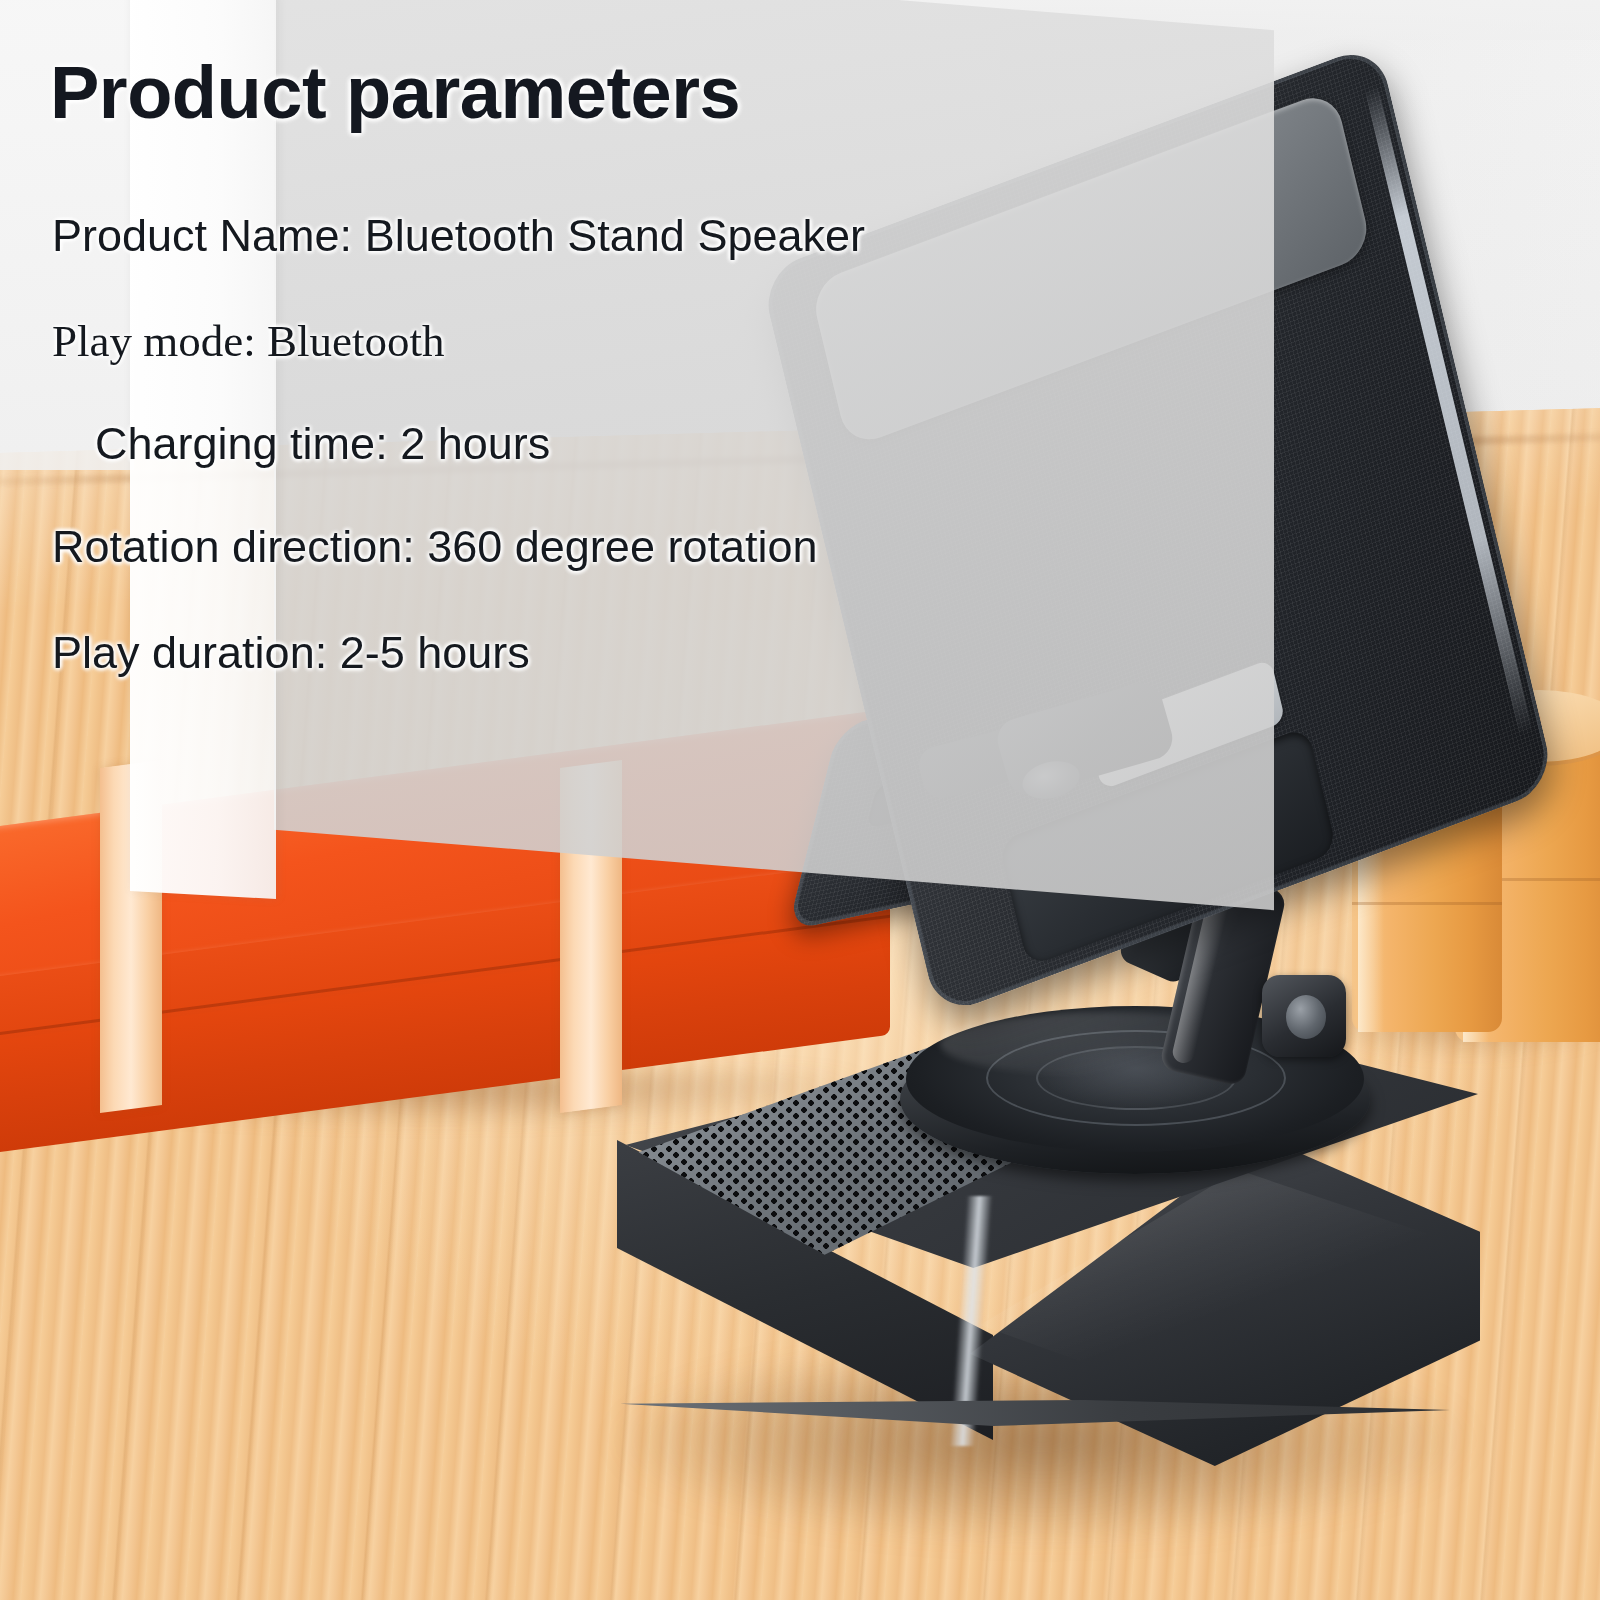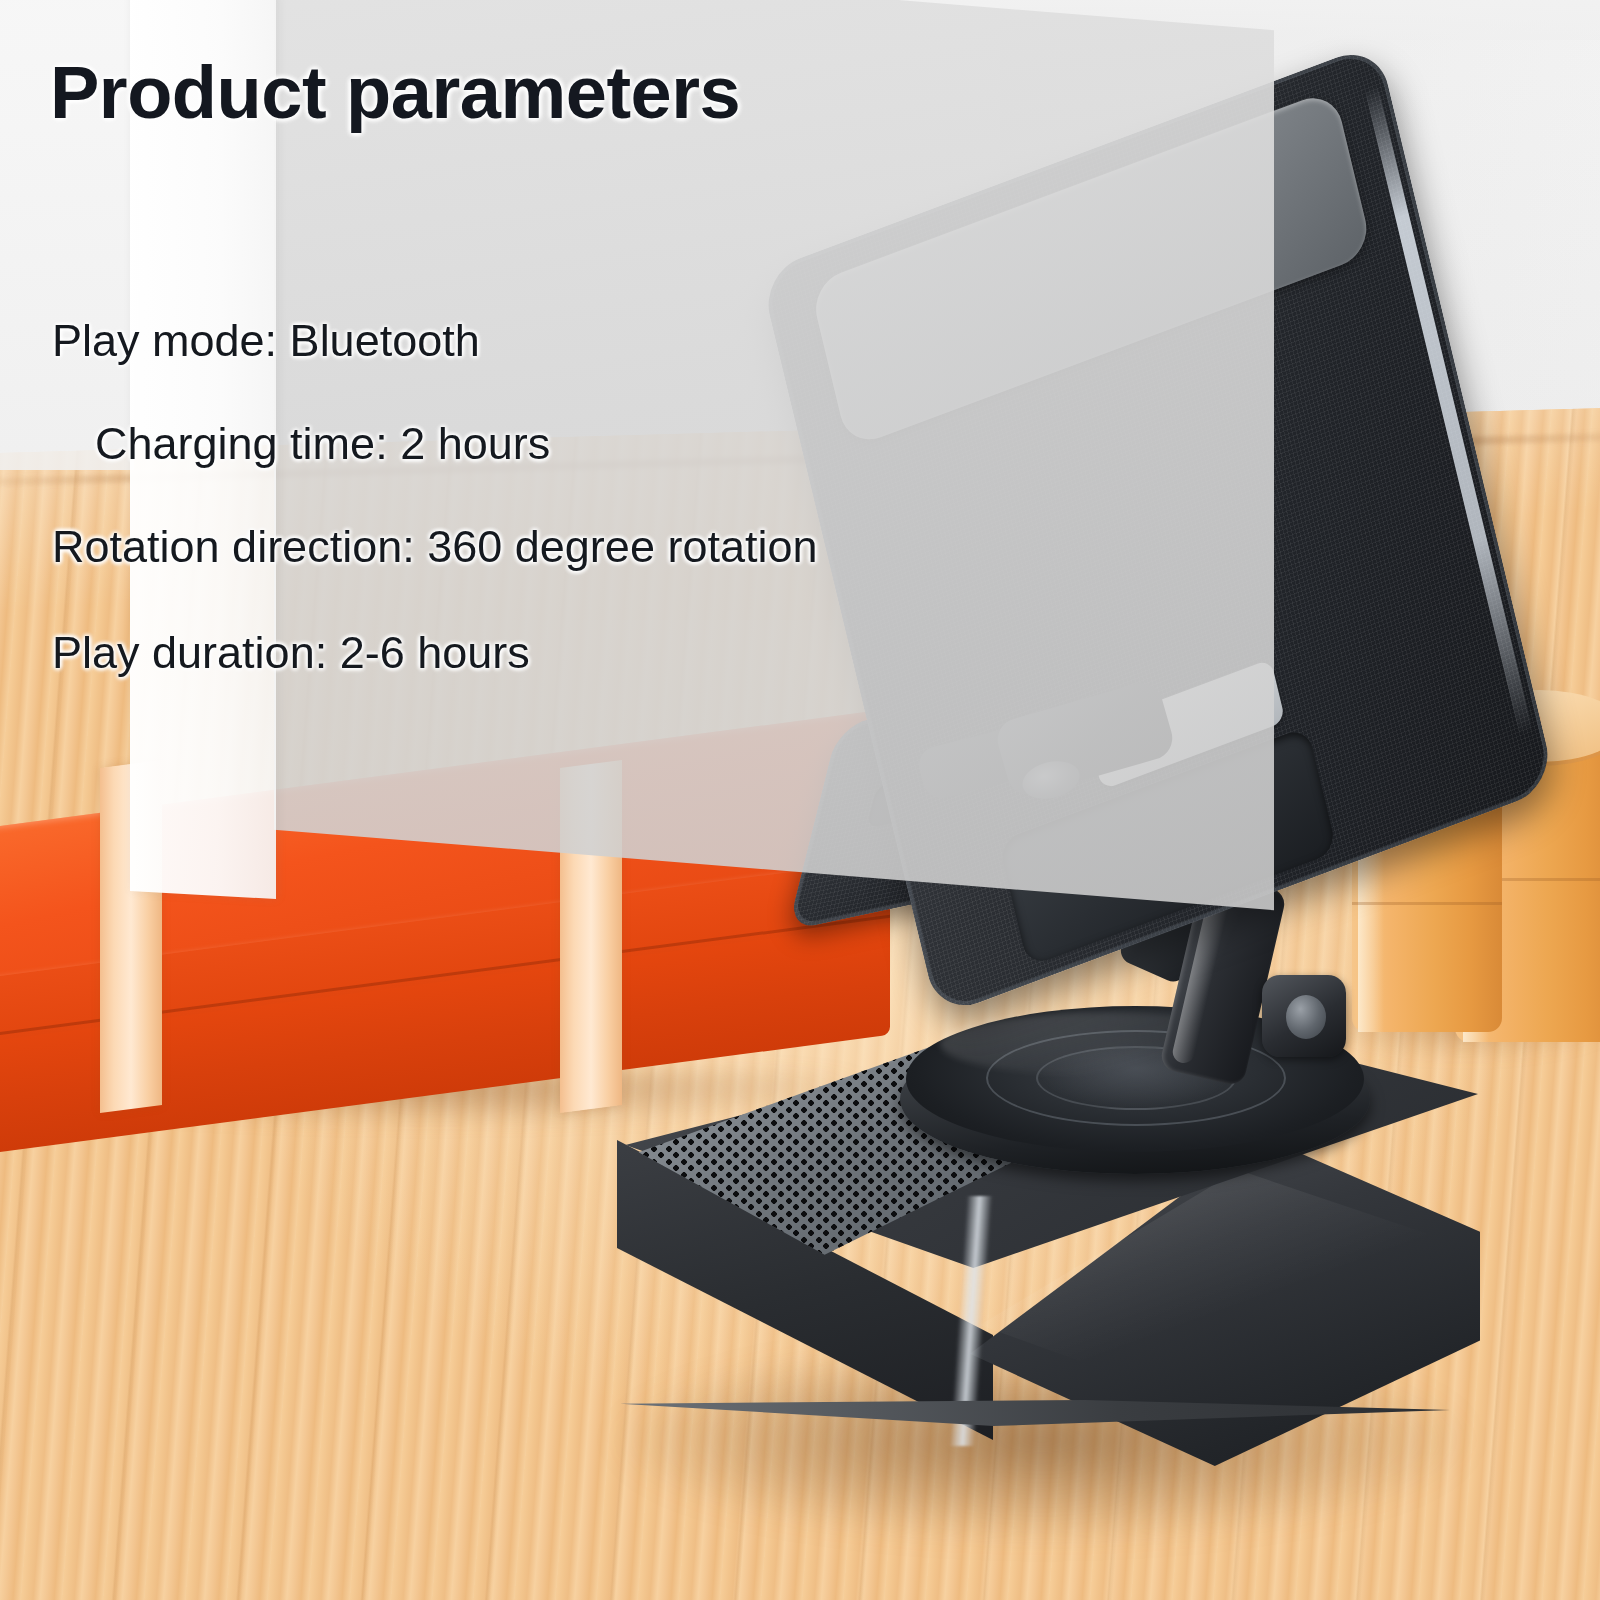--- a/index.html
+++ b/index.html
@@ -417,21 +417,21 @@
     color:#15191f;
     white-space:nowrap;
     text-shadow:
        0 0 5px rgba(255,255,255,.95),
        1.5px 0 4px rgba(255,255,255,.92),
       -1.5px 0 4px rgba(255,255,255,.92),
        0 1.5px 4px rgba(255,255,255,.92),
        0 -1.5px 4px rgba(255,255,255,.92);
   }
   .l0 { top:210px; }
-  .l1 { top:315px; }
+  .l1 { top:315px;font-family:Liberation Serif, serif; }
   .l2 { top:418px;margin-left:43px; }
   .l3 { top:521px; }
   .l4 { top:627px; }
   .l5 { top:730px; }
 </style>
 </head>
 <body>
 
 <div id="stage">
 
@@ -523,19 +523,20 @@
   <div class="panel-group">
     <div class="panel-cap"></div>
     <div class="panel-left-white"></div>
     <div class="panel-right"></div>
     <div class="panel-left"></div>
   </div>
 
   <div class="text-layer">
     <div class="title">Product parameters</div>
 
+    <div class="spec-line l0">Product Name: Bluetooth Stand Speaker</div>
     <div class="spec-line l1">Play mode: Bluetooth</div>
     <div class="spec-line l2">Charging time: 2 hours</div>
     <div class="spec-line l3">Rotation direction: 360 degree rotation</div>
-    <div class="spec-line l4">Play duration: 2-6 hours</div>
+    <div class="spec-line l4">Play duration: 2-5 hours</div>
   </div>
 
 </div>
 
 </body></html>

